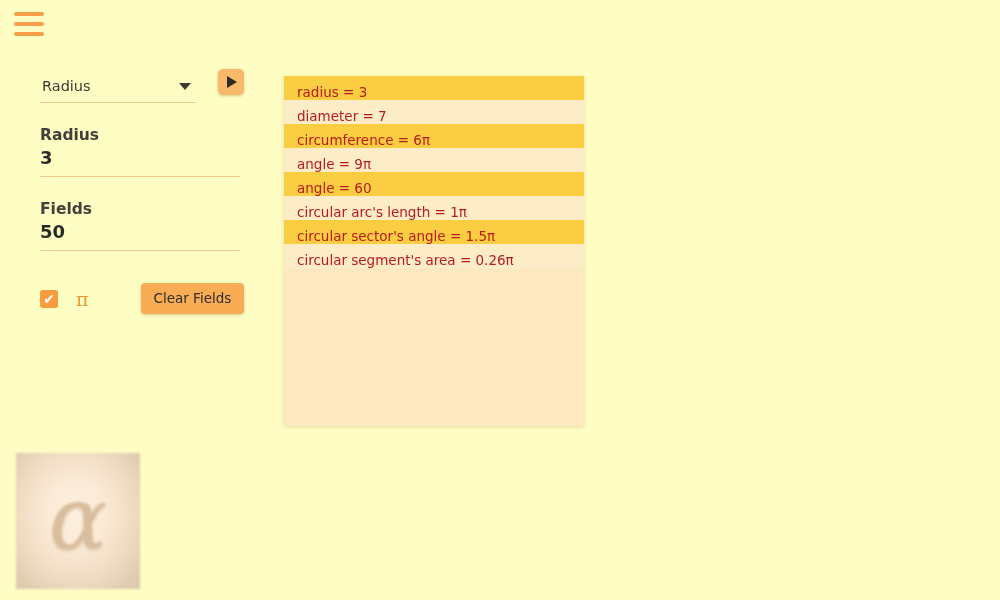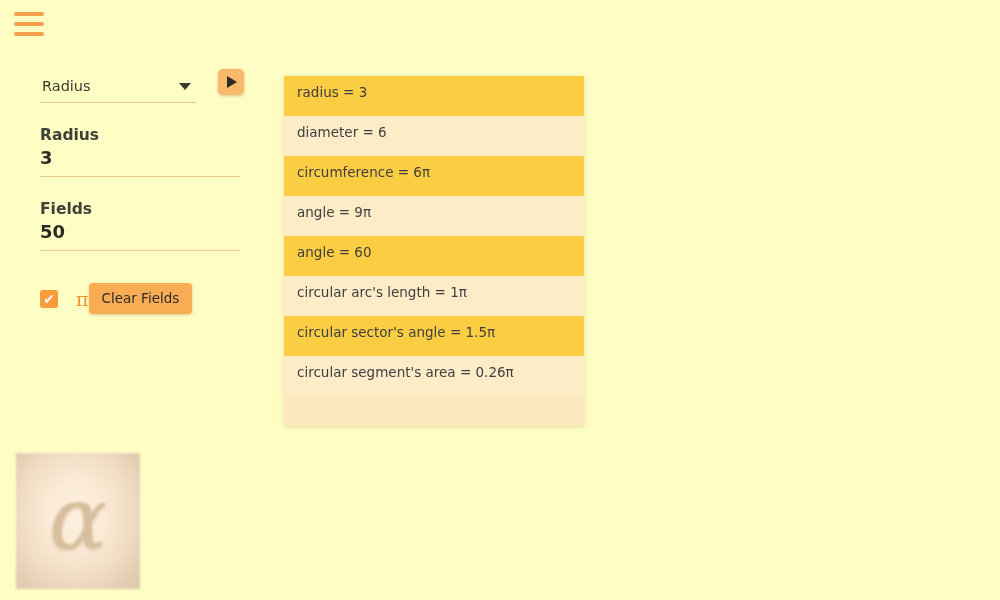--- a/index.html
+++ b/index.html
@@ -134,20 +134,21 @@
     font-weight: bold;
   }
   #pi-symbol {
     margin-left: 18px;
     font-size: 19px;
     color: #f2962f;
     font-family: "DejaVu Serif", "Liberation Serif", serif;
     line-height: 18px;
   }
   #clear-fields {
+    margin-left: 52px;
     background: #f8ad55;
     color: #2f2c24;
     font-size: 13.5px;
     padding: 7px 13px 8px 13px;
     border-radius: 4px;
     box-shadow: 0 1px 3px rgba(170,130,60,0.4);
     cursor: pointer;
     white-space: nowrap;
   }
 
@@ -156,25 +157,25 @@
     position: absolute;
     left: 284px;
     top: 76px;
     width: 300px;
     height: 350px;
     background: #fde9bf;
     box-shadow: 0 1px 4px rgba(190,160,90,0.35);
     overflow: hidden;
   }
   .result-row {
-    height: 40px;
+    height: 24px;
     line-height: 32px;
     padding-left: 13px;
     font-size: 13.5px;
-    color: #404040;
+    color: #b91c1c;
     white-space: nowrap;
   }
   .result-row.odd  { background: #fbcd43; }
   .result-row.even { background: #fcecc8; }
 
   
   #alpha-logo {
     position: absolute;
     left: 16px;
     top: 453px;
@@ -234,21 +235,21 @@
       <span class="check">✔</span>
     </div>
     <div id="pi-symbol">π</div>
     <div id="clear-fields">Clear Fields</div>
   </div>
 
 </div>
 
 <div id="results-panel">
   <div class="result-row odd">radius = 3</div>
-  <div class="result-row even">diameter = 6</div>
+  <div class="result-row even">diameter = 7</div>
   <div class="result-row odd">circumference = 6π</div>
   <div class="result-row even">angle = 9π</div>
   <div class="result-row odd">angle = 60</div>
   <div class="result-row even">circular arc's length = 1π</div>
   <div class="result-row odd">circular sector's angle = 1.5π</div>
   <div class="result-row even">circular segment's area = 0.26π</div>
 </div>
 
 <div id="alpha-logo">
   <span class="glyph">α</span>

